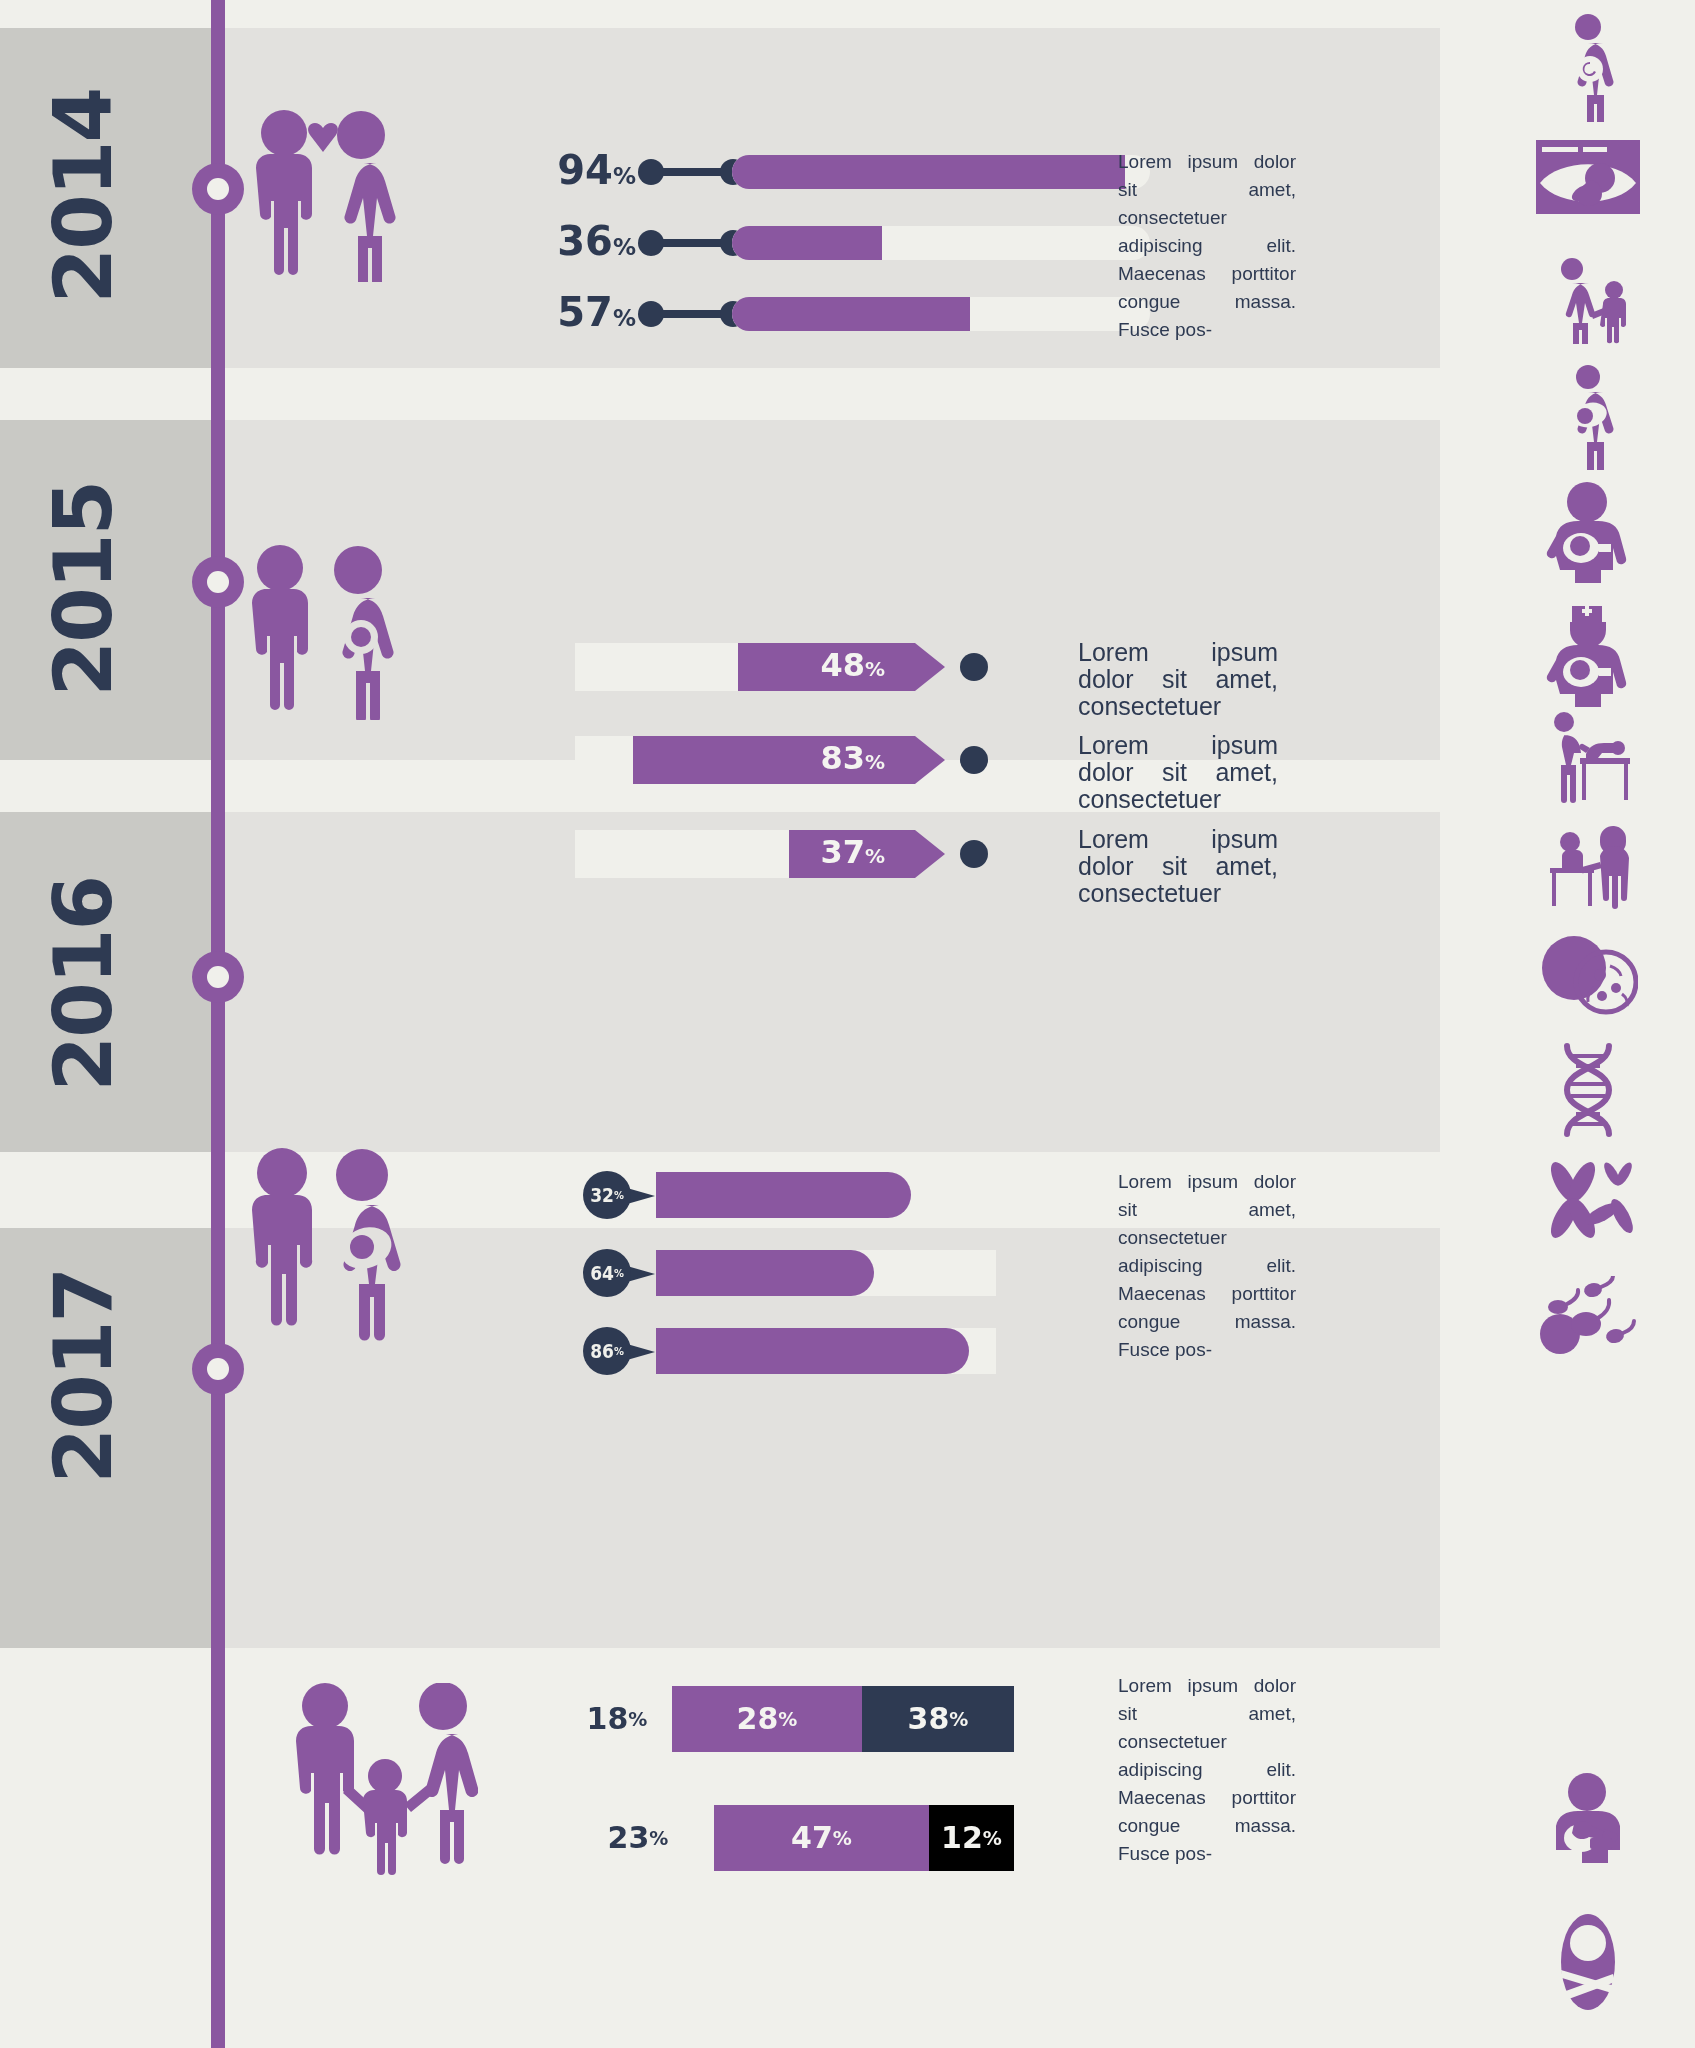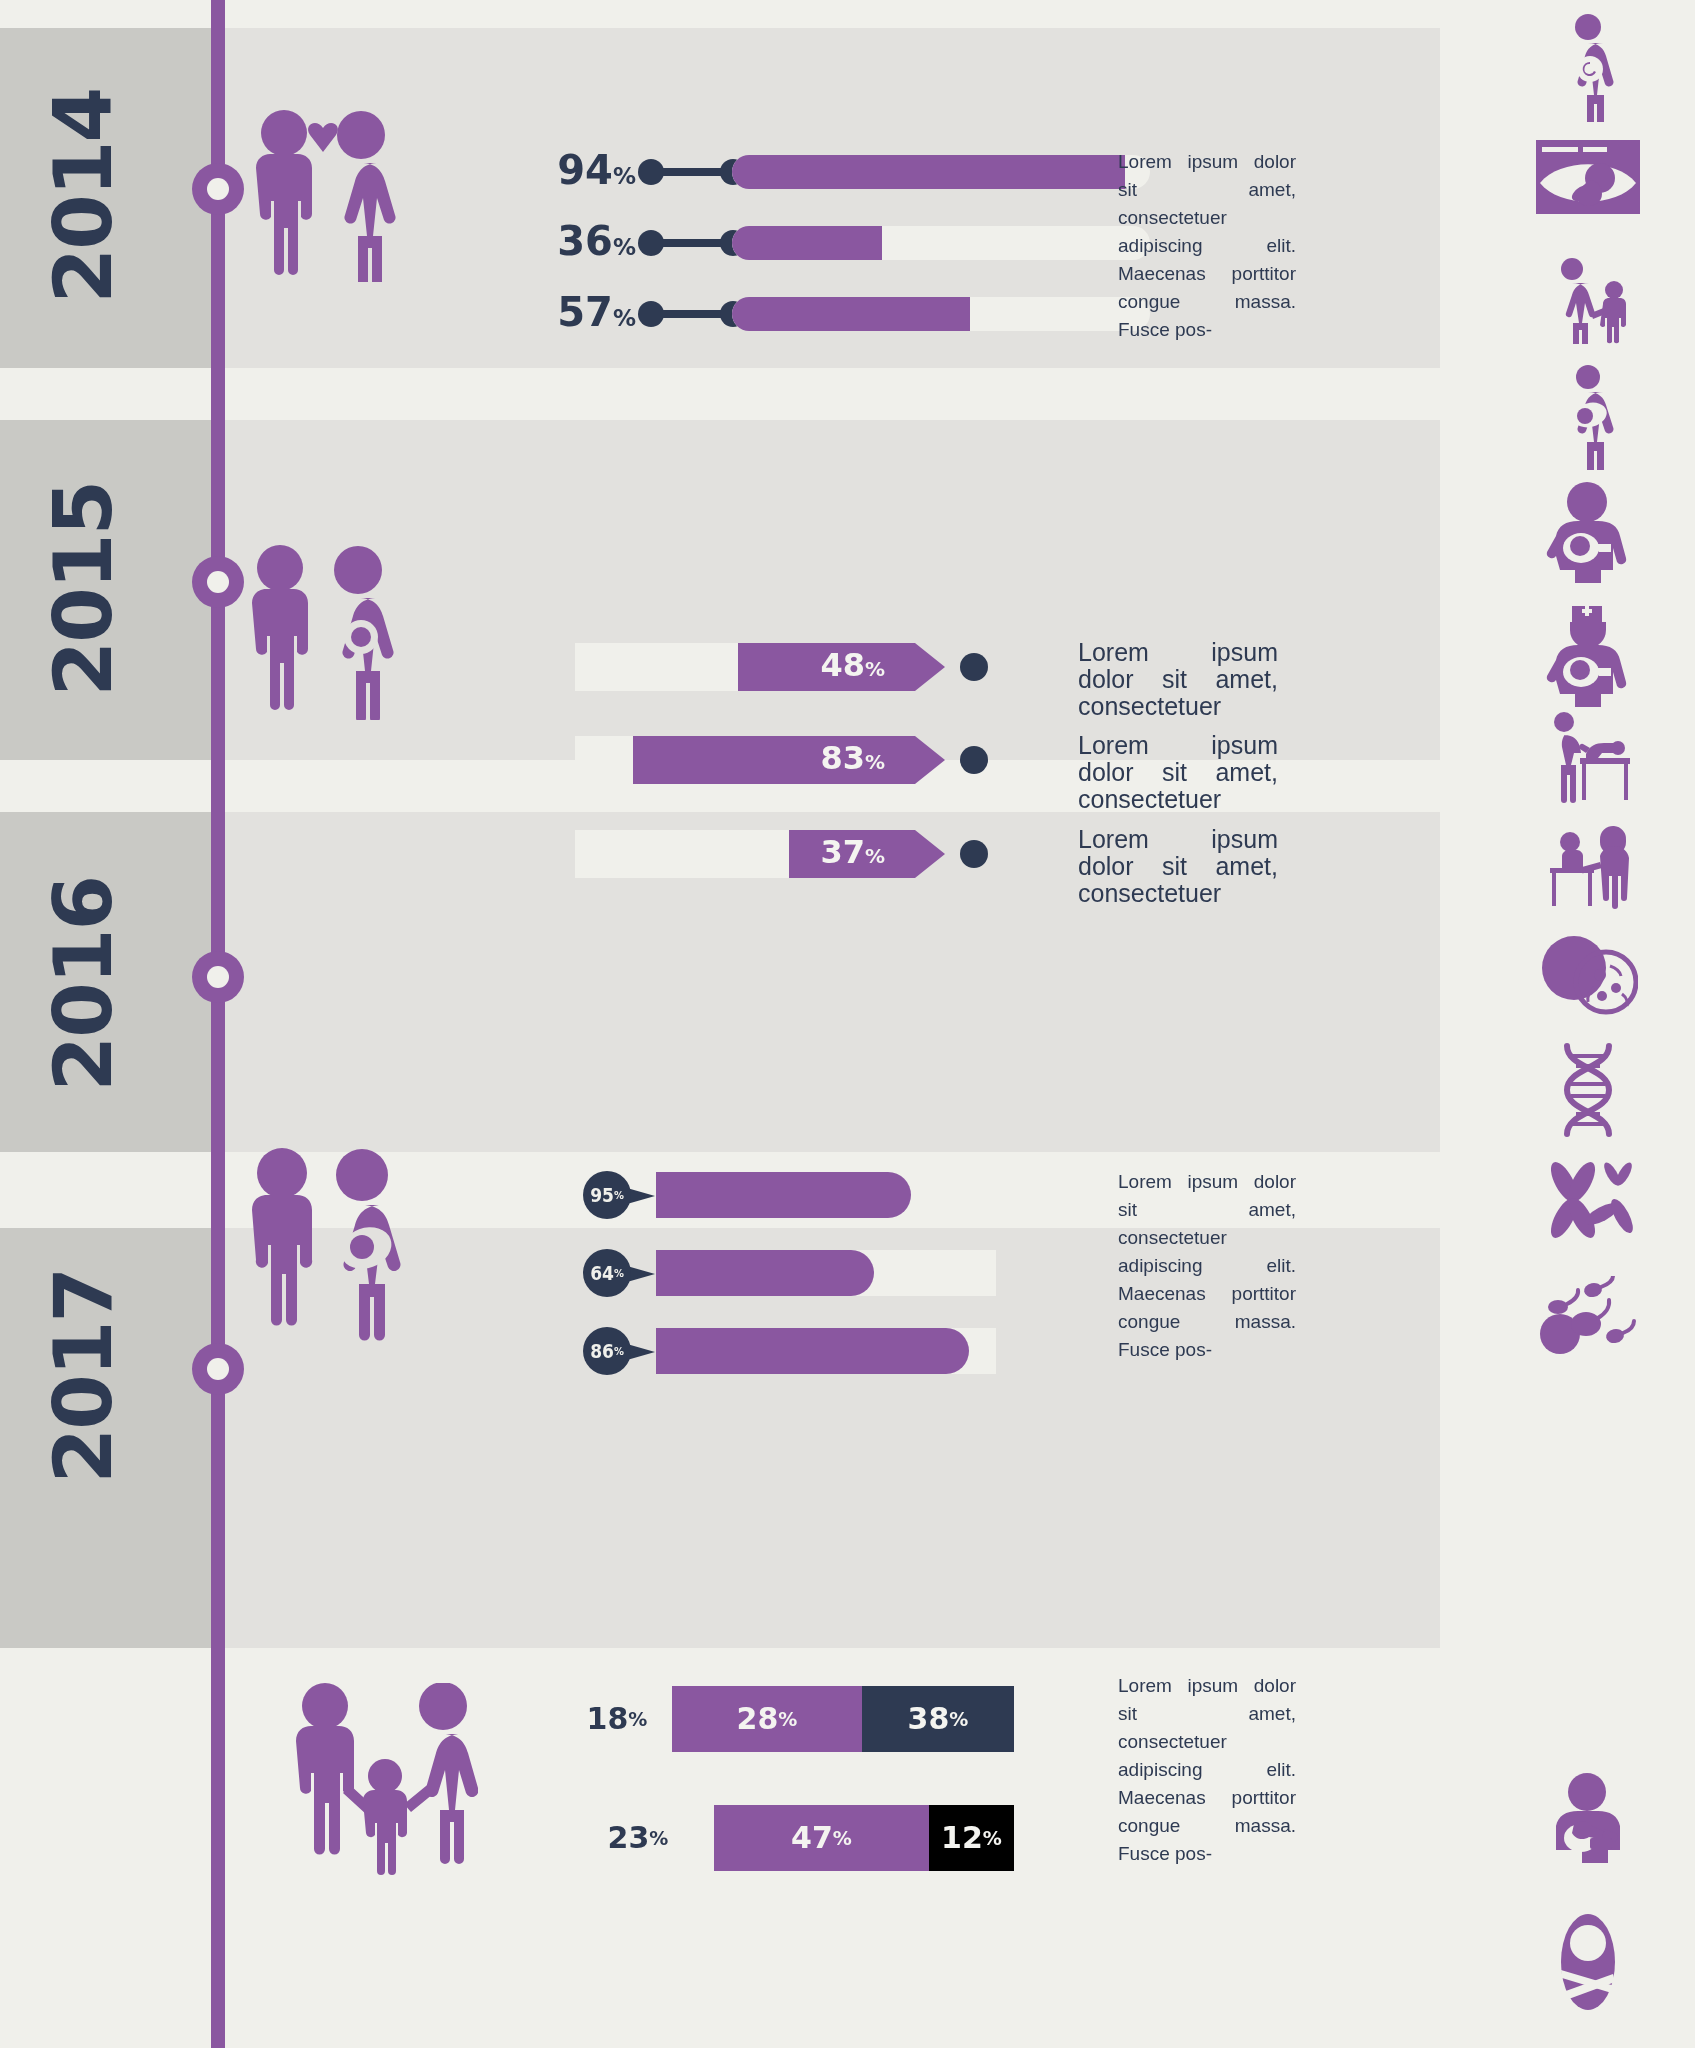--- a/index.html
+++ b/index.html
@@ -284,21 +284,21 @@
         <path d="M122 57 c17 0 24 9 27 20 l11 37 a6 6 0 0 1 -12 5 l-8-24 l-5 41 h10 v51 a5 5 0 0 1 -11 0 v-38 h-4 v38 a5 5 0 0 1 -11 0 v-51 h10 l-5-41 l-8 24 a6 6 0 0 1 -12 -5 l11-37 c3-11 10-20 27-20z"></path>
         <ellipse cx="126" cy="100" rx="26" ry="20" fill="#e2e1de" transform="rotate(-20 126 100)"></ellipse>
         <circle cx="122" cy="99" r="12" fill="#8a57a0"></circle>
       </g>
     </svg>
   </div>
 
   <div class="r16-row" style="left:583px; top:1172px; width:430px;">
     <div class="r16-tail"></div>
     <div class="r16-bubble">
-      <span>95</span>
+      <span>32</span>
         <span class="sm">%</span>
     </div>
     <div class="r16-track">
       <div class="r16-fill" style="width:75%;"></div>
     </div>
   </div>
 
   <div class="r16-row" style="left:583px; top:1250px; width:430px;">
     <div class="r16-tail"></div>
     <div class="r16-bubble">

